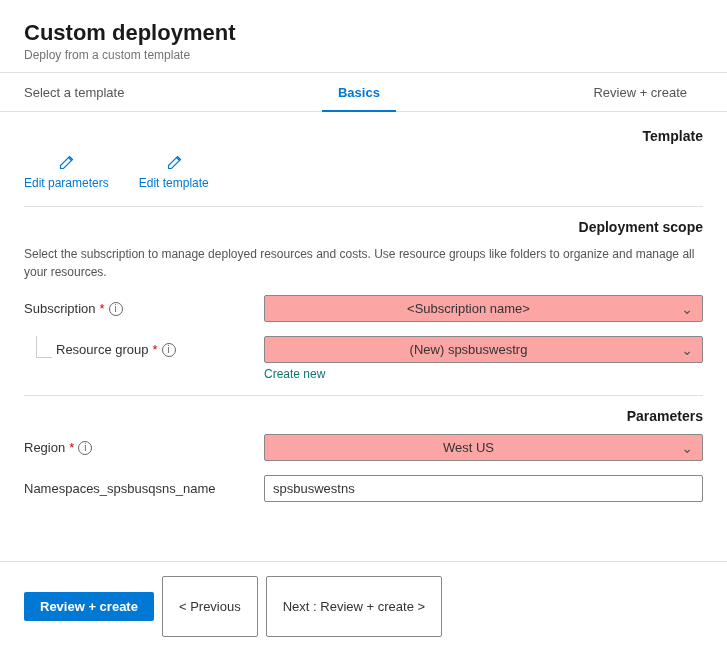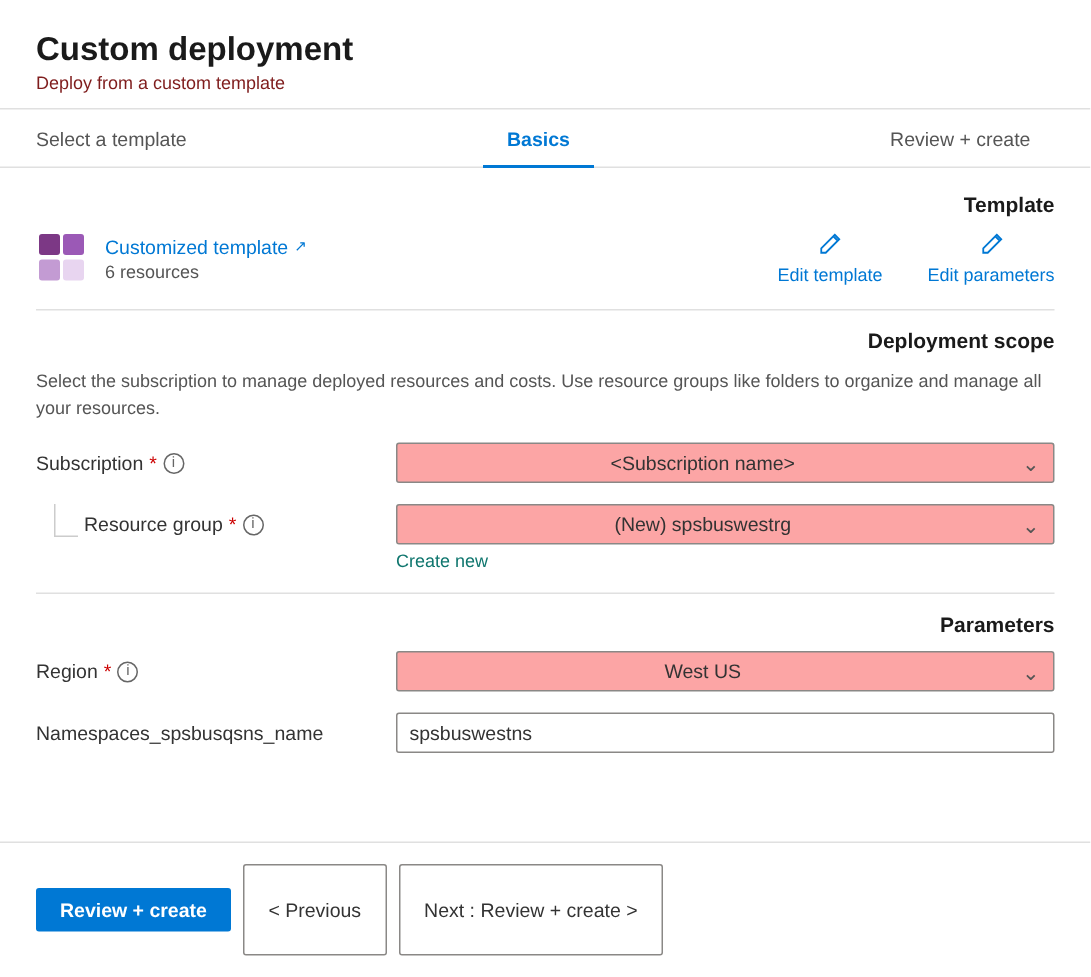--- a/index.html
+++ b/index.html
@@ -22,21 +22,21 @@
       border-bottom: 1px solid #e0e0e0;
     }
     .page-title {
       font-size: 22px;
       font-weight: 600;
       color: #1a1a1a;
       margin-bottom: 2px;
     }
     .page-subtitle {
       font-size: 12px;
-      color: #7f1d1d;
+      color: #737373;
     }
     .tabs-bar {
       display: flex;
       padding: 0 24px;
       border-bottom: 1px solid #e0e0e0;
       margin-top: 0;
       justify-content: space-between;
     }
     .tab {
       padding: 12px 16px 10px 16px;
@@ -286,48 +286,32 @@
   <div class="tabs-bar">
     <a class="tab">Select a template</a>
     <a class="tab active">Basics</a>
     <a class="tab">Review + create</a>
   </div>
 
   <div class="content">
 
     <div class="section-title">Template</div>
     <div class="template-row">
-      <div class="template-info">
-
-        <div class="template-icon">
-          <div class="icon-square" style="background:#7c3885;"></div>
-          <div class="icon-square" style="background:#9b59b6;"></div>
-          <div class="icon-square" style="background:#c39bd3;"></div>
-          <div class="icon-square" style="background:#e8d5f0;"></div>
-        </div>
-        <div class="template-text-block">
-          <a class="template-link">
-            <span>Customized template</span>
-            <span class="external-link-icon">↗</span>
-          </a>
-          <div class="template-resources">6 resources</div>
-        </div>
-      </div>
       <div class="template-actions">
         <a class="action-btn">
           <svg width="18" height="18" viewBox="0 0 18 18" fill="none" xmlns="http://www.w3.org/2000/svg">
             <path d="M12.5 2.5l3 3-9 9H3.5v-3l9-9zM11.5 3.5L14.5 6.5" stroke="#0078d4" stroke-width="1.2" fill="none"></path>
           </svg>
-          <span>Edit template</span>
+          <span>Edit parameters</span>
         </a>
         <a class="action-btn">
           <svg width="18" height="18" viewBox="0 0 18 18" fill="none" xmlns="http://www.w3.org/2000/svg">
             <path d="M12.5 2.5l3 3-9 9H3.5v-3l9-9zM11.5 3.5L14.5 6.5" stroke="#0078d4" stroke-width="1.2" fill="none"></path>
           </svg>
-          <span>Edit parameters</span>
+          <span>Edit template</span>
         </a>
       </div>
     </div>
 
     <hr class="divider">
 
     <div class="scope-section">
       <div class="section-title">Deployment scope</div>
       <div class="scope-description">Select the subscription to manage deployed resources and costs. Use resource groups like folders to organize and manage all your resources.</div>
 

